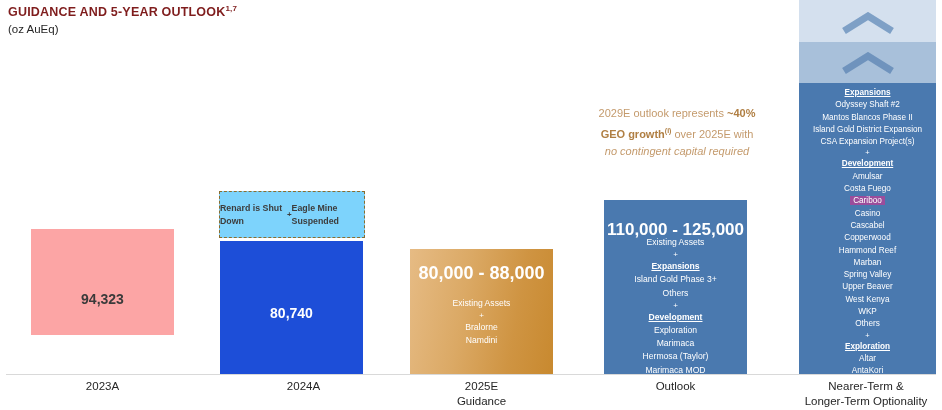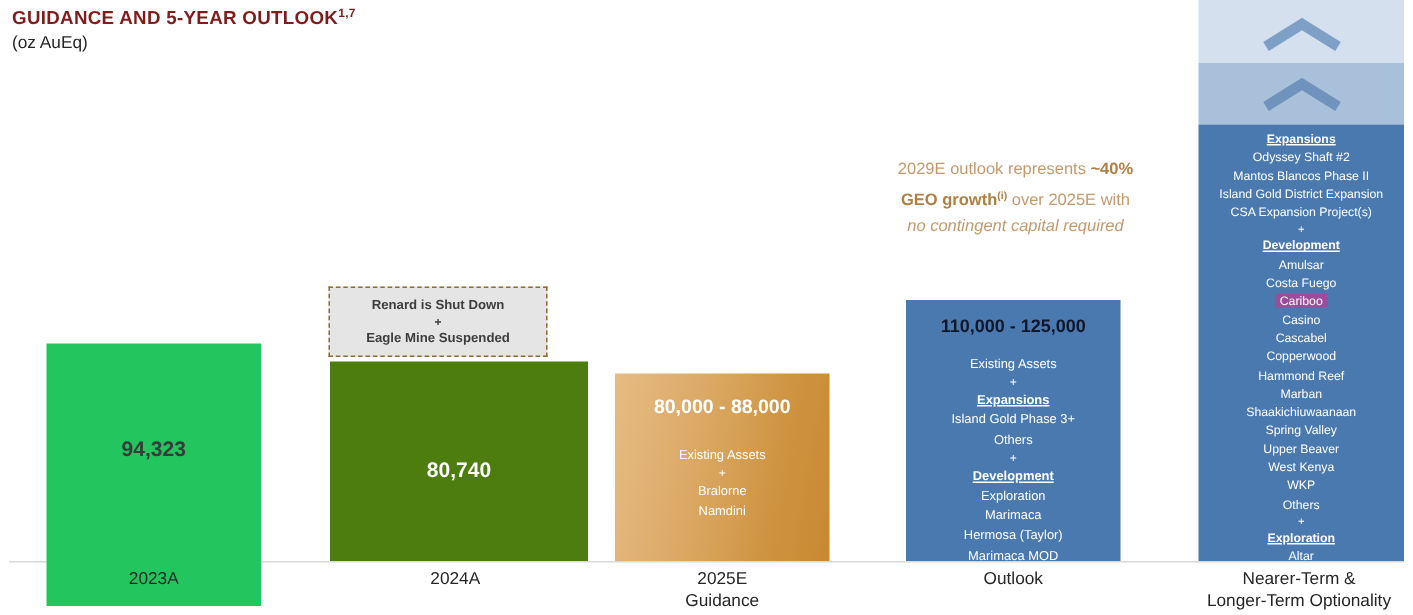--- a/index.html
+++ b/index.html
@@ -24,51 +24,51 @@
 
   
   .axis-line{
     position:absolute;left:6px;top:374px;width:930px;height:1px;
     background:#d9d9d9;
   }
 
   
   .bar{position:absolute;box-sizing:border-box;}
 
-  .bar-2023{left:31px;top:229px;width:143px;height:175px;background:#22c55e;text-decoration:underline;}
-  .bar-2024{left:220px;top:241px;width:172px;height:133px;background:#4d7c0f;}
+  .bar-2023{left:31px;top:229px;width:143px;height:106px;background:#fca5a5;text-decoration:underline;}
+  .bar-2024{left:220px;top:241px;width:143px;height:133px;background:#1d4ed8;}
   .bar-2025{left:410px;top:249px;width:143px;height:125px;
             background:linear-gradient(100deg,#e6bb84 0%,#dba965 38%,#cf9442 72%,#c8892f 100%);}
   .bar-2029{left:604px;top:200px;width:143px;height:174px;background:#4a79af;}
 
   .bar-value{
     position:absolute;left:0;right:0;text-align:center;
     font-weight:bold;
   }
   .val-2023{top:62px;font-size:14px;color:#3a3a3a;}
   .val-2024{top:64px;font-size:14px;color:#ffffff;}
-  .val-2025{top:14px;font-size:13px;color:#ffffff;}
-  .val-2029{top:10px;font-size:12px;color:#0f172a;}
+  .val-2025{top:14px;font-size:18px;color:#ffffff;}
+  .val-2029{top:20px;font-size:17px;color:#ffffff;}
 
   .bar-list{
     position:absolute;left:0;right:0;text-align:center;
     color:#ffffff;font-size:8.6px;line-height:13.2px;
   }
   .list-2025{top:48px;}
   .list-2029{top:36px;}
   .bar-list .hdr{font-weight:bold;text-decoration:underline;}
   .bar-list .plus{font-size:8px;line-height:11px;}
 
   
   .callout{
     position:absolute;left:219px;top:191px;width:146px;height:47px;
     border:1.6px dashed #8a6d2f;
     box-sizing:border-box;
-    display:flex;flex-direction:column;align-items:center;justify-content:center;
-    background:#e5e5e5;
+    display:flex;flex-direction:row;align-items:center;justify-content:center;
+    background:#7dd3fc;
   }
   .callout div{font-size:8.8px;font-weight:bold;color:#3d3d3d;line-height:13px;}
   .callout .plus{font-size:8px;font-weight:bold;line-height:9px;}
 
   
   .annotation{
     position:absolute;left:598px;top:105px;width:158px;
     text-align:center;color:#c49a6c;font-size:11px;line-height:17px;
   }
   .annotation b{font-weight:bold;color:#b07f43;}
@@ -184,21 +184,20 @@
       <div class="plus">+</div>
       <div class="hdr">Development</div>
       <div>Amulsar</div>
       <div>Costa Fuego</div>
       <div><span class="hl">Cariboo</span></div>
       <div>Casino</div>
       <div>Cascabel</div>
       <div>Copperwood</div>
       <div>Hammond Reef</div>
       <div>Marban</div>
-      <div>Shaakichiuwaanaan</div>
       <div>Spring Valley</div>
       <div>Upper Beaver</div>
       <div>West Kenya</div>
       <div>WKP</div>
       <div>Others</div>
       <div class="plus">+</div>
       <div class="hdr">Exploration</div>
       <div>Altar</div>
       <div>AntaKori</div>
       <div>Whistler</div>

